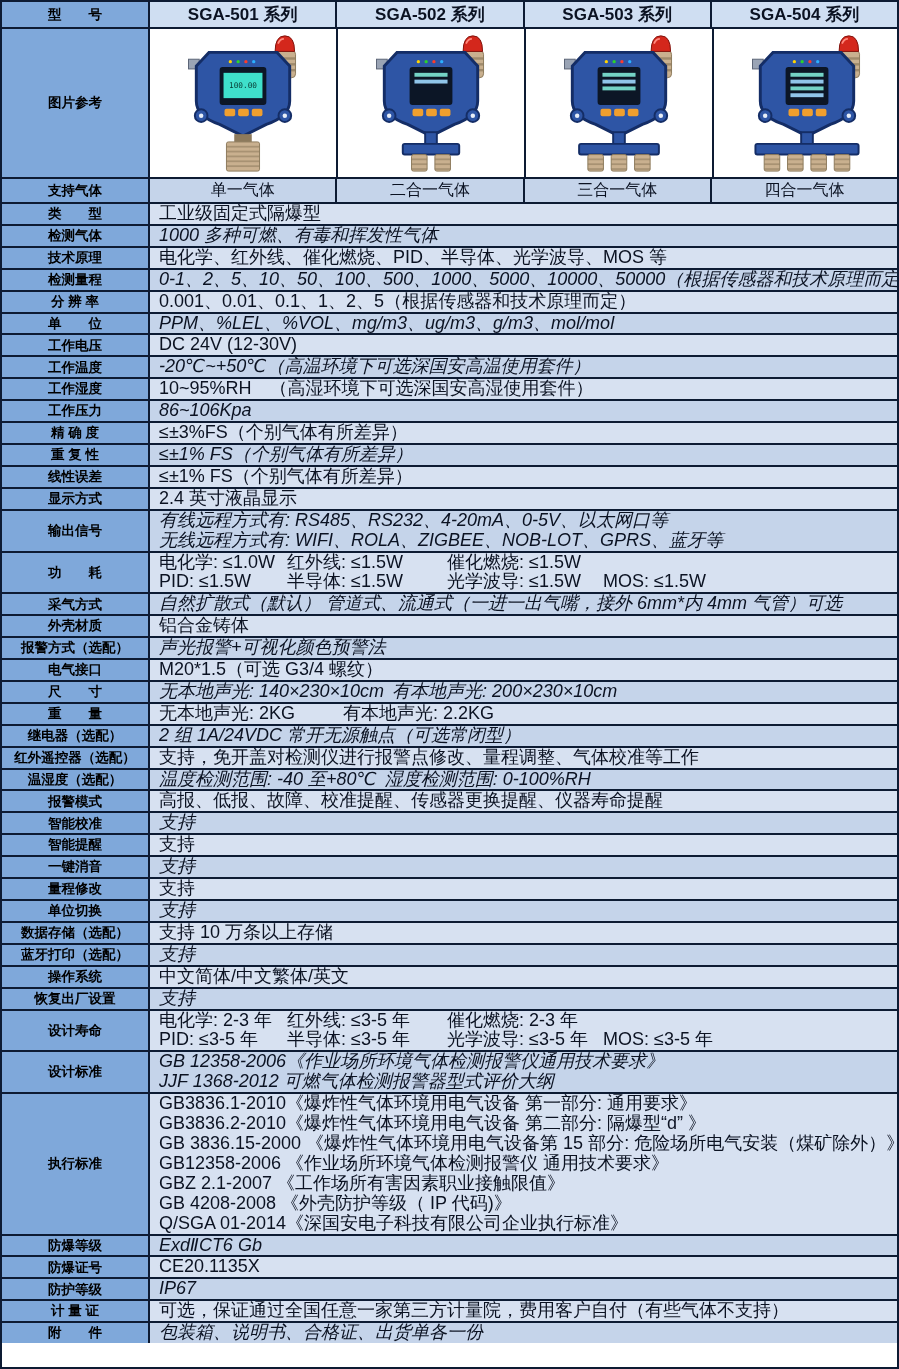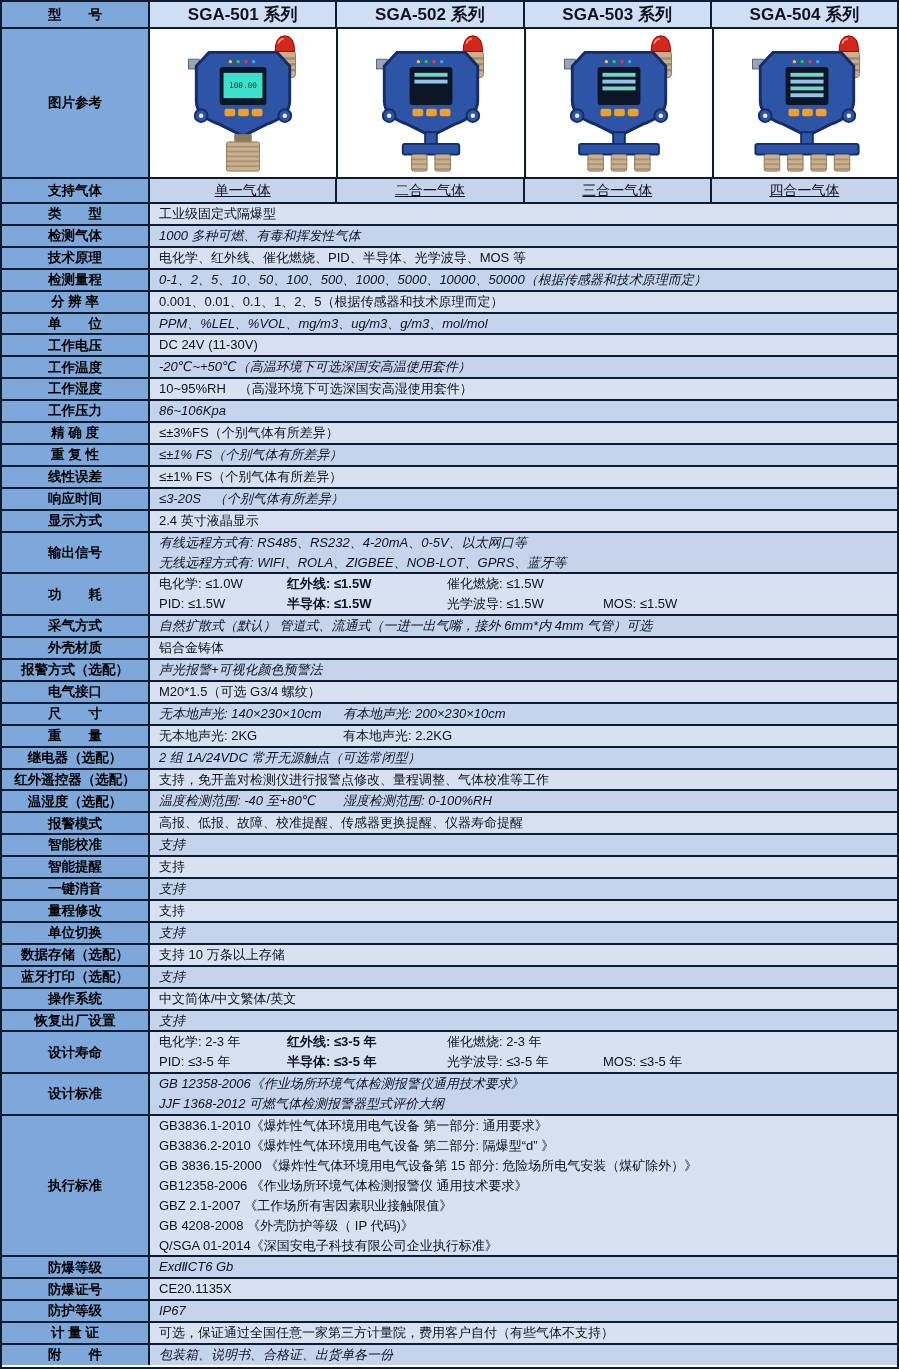--- a/index.html
+++ b/index.html
@@ -41,34 +41,33 @@
   .image-row{height:148px;}
   .image-cell{
     flex:1;background:#ffffff;border-right:2px solid var(--border);
     display:flex;align-items:center;justify-content:center;text-align:center;
   }
   .gas-row{height:23px;}
   .gas-cell{
     flex:1;background:var(--row-dark);
     border-right:2px solid var(--border);
     display:flex;align-items:center;justify-content:center;
-    font-size:14px;
-    text-decoration:underline;
+    font-size:16px;
   }
   .spec .value-cell{
     flex:1;background:var(--row-light);
     display:flex;flex-direction:column;justify-content:center;
-    padding:0 21px 0 9px;font-size:13px;
+    padding:0 21px 0 9px;font-size:18px;
   }
   .spec.alt .value-cell{background:var(--row-dark);font-style:italic;}
   .line{line-height:19.9px;white-space:nowrap;overflow:hidden;min-height:19.9px;}
   .line .seg{display:inline-block;padding-right:8px;vertical-align:top;}
   .line.pair .seg:first-child{min-width:176px;}
   .line.cols .seg:nth-child(1){min-width:120px;}
-  .line.cols .seg:nth-child(2){min-width:152px;font-weight:bold;}
+  .line.cols .seg:nth-child(2){min-width:152px;}
   .line.cols .seg:nth-child(3){min-width:148px;}
   .line.u{text-decoration:underline;}
 </style>
 </head>
 <body>
 
 <div class="spec-table">
 
   <div class="row header-row">
     <div class="cell label-cell">型　　号</div>
@@ -307,21 +306,21 @@
       </div>
       <div class="row spec alt">
         <div class="cell label-cell">单　　位</div>
         <div class="cell value-cell">
           <div class="line pair"><span class="seg">PPM、%LEL、%VOL、mg/m3、ug/m3、g/m3、mol/mol</span></div>
         </div>
       </div>
       <div class="row spec">
         <div class="cell label-cell">工作电压</div>
         <div class="cell value-cell">
-          <div class="line pair"><span class="seg">DC 24V (11-30V)</span></div>
+          <div class="line pair"><span class="seg">DC 24V (12-30V)</span></div>
         </div>
       </div>
       <div class="row spec alt">
         <div class="cell label-cell">工作温度</div>
         <div class="cell value-cell">
           <div class="line pair"><span class="seg">-20℃~+50℃（高温环境下可选深国安高温使用套件）</span></div>
         </div>
       </div>
       <div class="row spec">
         <div class="cell label-cell">工作湿度</div>
@@ -344,26 +343,20 @@
       <div class="row spec alt">
         <div class="cell label-cell">重 复 性</div>
         <div class="cell value-cell">
           <div class="line pair"><span class="seg">≤±1% FS（个别气体有所差异）</span></div>
         </div>
       </div>
       <div class="row spec">
         <div class="cell label-cell">线性误差</div>
         <div class="cell value-cell">
           <div class="line pair"><span class="seg">≤±1% FS（个别气体有所差异）</span></div>
-        </div>
-      </div>
-      <div class="row spec alt">
-        <div class="cell label-cell">响应时间</div>
-        <div class="cell value-cell">
-          <div class="line pair"><span class="seg">≤3-20S　（个别气体有所差异）</span></div>
         </div>
       </div>
       <div class="row spec">
         <div class="cell label-cell">显示方式</div>
         <div class="cell value-cell">
           <div class="line pair"><span class="seg">2.4 英寸液晶显示</span></div>
         </div>
       </div>
       <div class="row spec alt">
         <div class="cell label-cell">输出信号</div>

